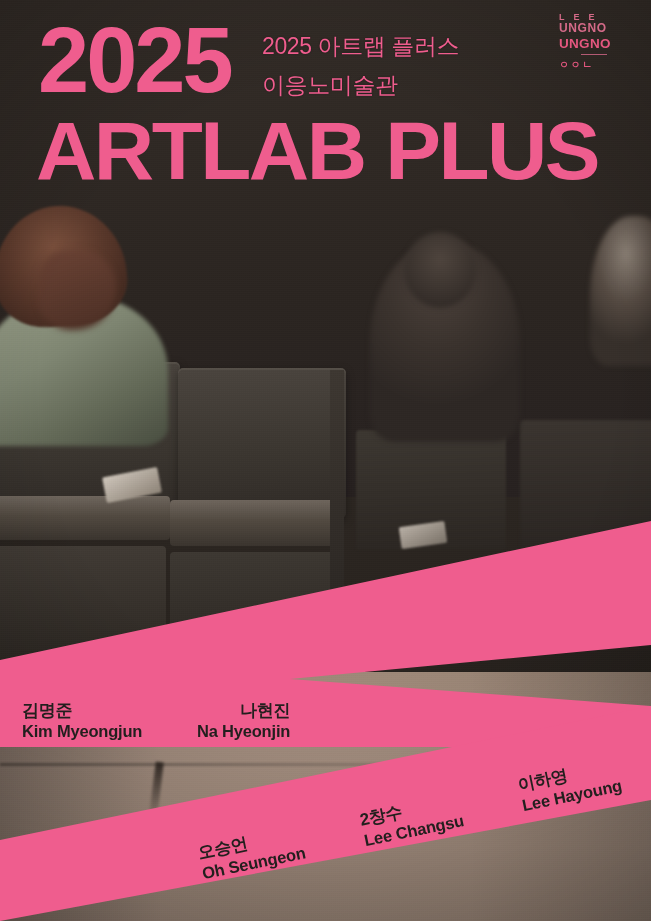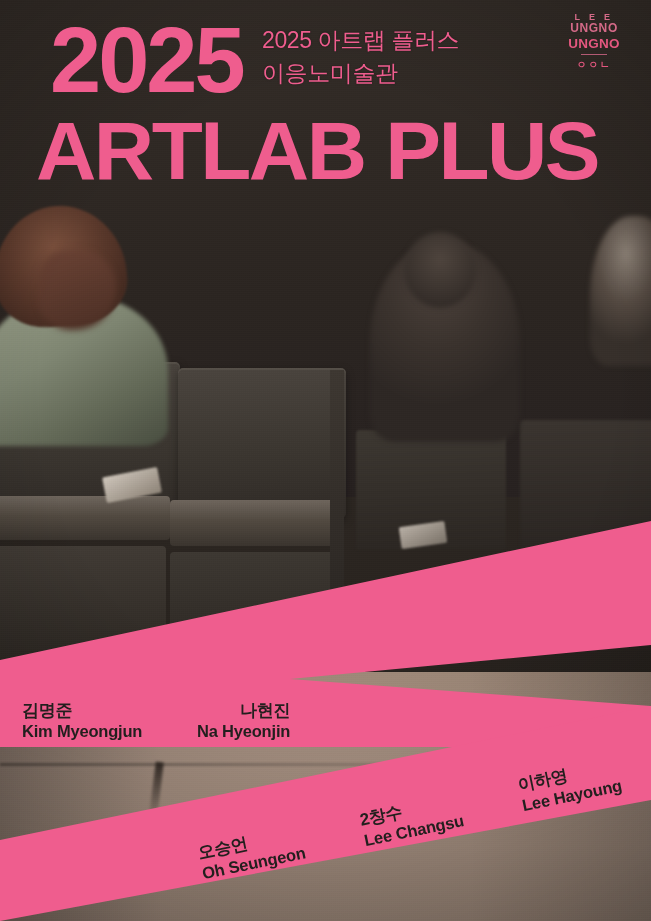--- a/index.html
+++ b/index.html
@@ -135,44 +135,44 @@
     clip-path:polygon(0 840px, 651px 706px, 651px 800px, 0 921px);
   }
 
   
   .kr-sub{
     position:absolute;left:262px;top:24px;width:330px;
     color:#ef5d8e;font-size:23px;line-height:1.45;font-weight:500;
     letter-spacing:-.4px;
     text-shadow:0 0 2px rgba(0,0,0,.4);
   }
-  .kr-sub div{white-space:nowrap;}
+  .kr-sub div{white-space:nowrap;margin-top:6px;}
 
   .year{
-    position:absolute;left:50px;top:16px;
+    position:absolute;left:38px;top:16px;
     color:#ef5d8e;font-size:92px;line-height:.96;font-weight:700;
     letter-spacing:-3px;
     font-family:"Liberation Sans","DejaVu Sans",sans-serif;
   }
   .bigtitle{
     position:absolute;left:36px;top:112px;
     color:#ef5d8e;font-size:82px;line-height:.94;font-weight:700;
     letter-spacing:-2.5px;white-space:nowrap;
     transform:scaleX(1.02);transform-origin:left center;
   }
   .dates{
     position:absolute;left:406px;top:205px;
     color:#ef5d8e;font-size:33px;font-weight:700;letter-spacing:-.5px;
     white-space:nowrap;
   }
 
   
   .logo{
     position:absolute;right:22px;top:12px;width:70px;
-    text-align:center;color:#d46a88;
+    text-align:left;color:#d46a88;
     line-height:1.15;
   }
   .logo .l1{font-size:9px;letter-spacing:3.3px;font-weight:600;}
   .logo .l2{font-size:12px;letter-spacing:.6px;font-weight:600;}
   .logo .l3{font-size:13.5px;letter-spacing:.3px;font-weight:800;color:#e4577f;}
   .logo .l4{
     margin-top:4px;font-size:10px;letter-spacing:1.6px;font-weight:800;color:#e4577f;
   }
   .logo .bar{
     width:26px;height:1px;background:#b35a74;margin:2px auto 2px;

